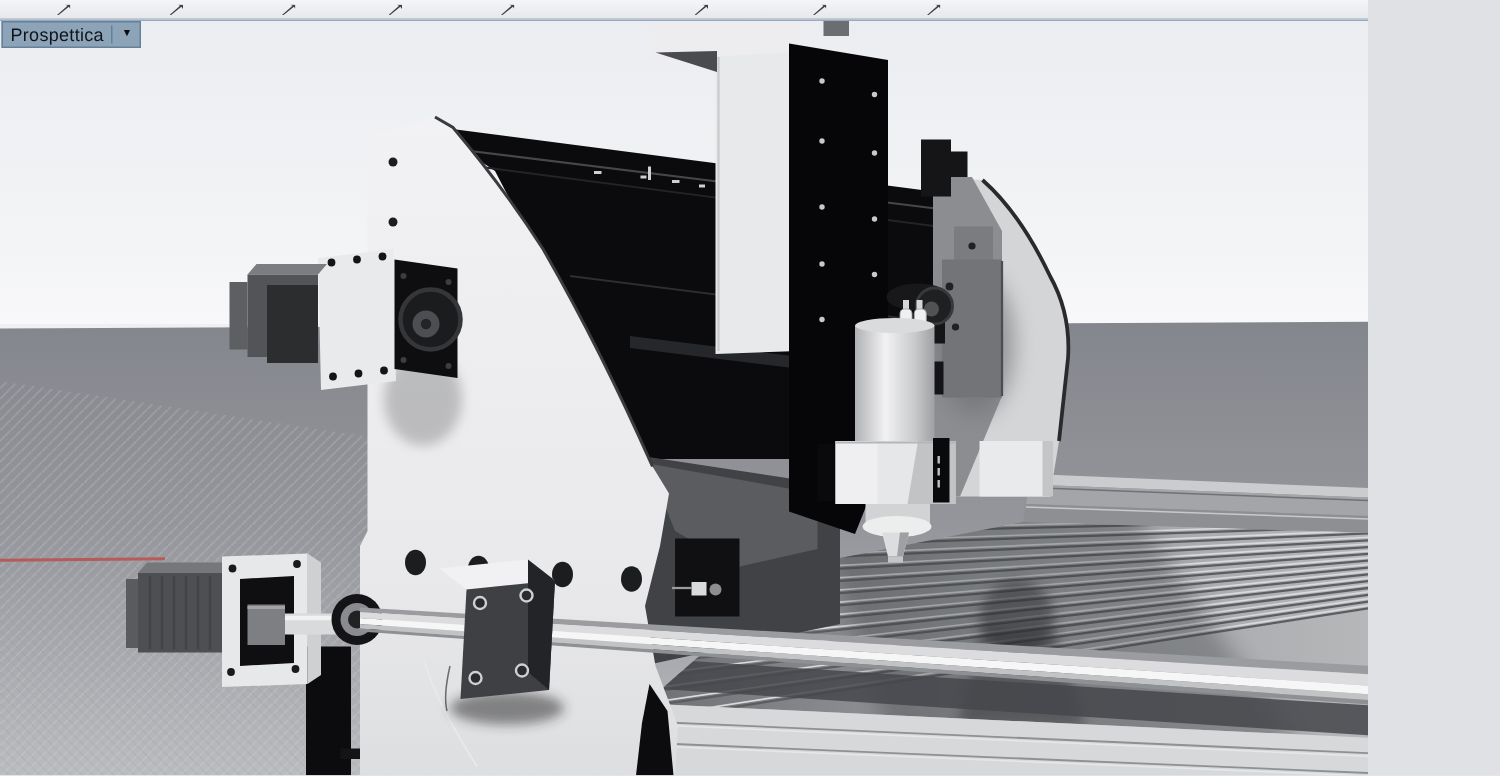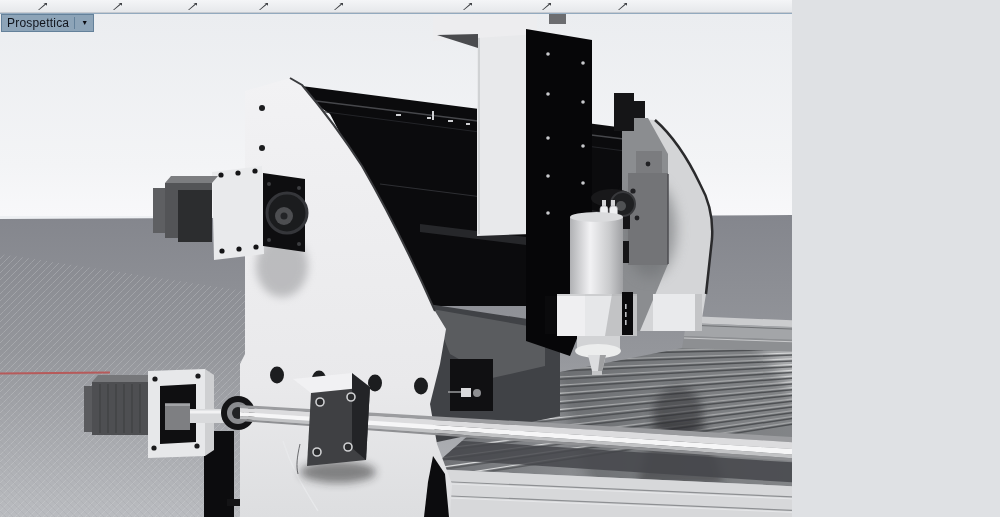--- a/index.html
+++ b/index.html
@@ -1,17 +1,17 @@
 <!DOCTYPE html>
 <html><head>
 <meta charset="utf-8">
 <style>
   html,body{margin:0;padding:0;background:#dfe1e4;}
   #app{
-    width:792px;height:517px;position:relative;overflow:hidden;
+    width:912px;height:517px;position:relative;overflow:hidden;
     font-family:"Liberation Sans",sans-serif;
     background:#eef0f3;
   }
   
   #toolbar-strip{
     position:absolute;left:0;top:0;width:1000px;height:13px;
     background:linear-gradient(#f4f5f7,#e6e8eb);
     border-bottom:1px solid #c6cad0;
     box-sizing:border-box;
   }

